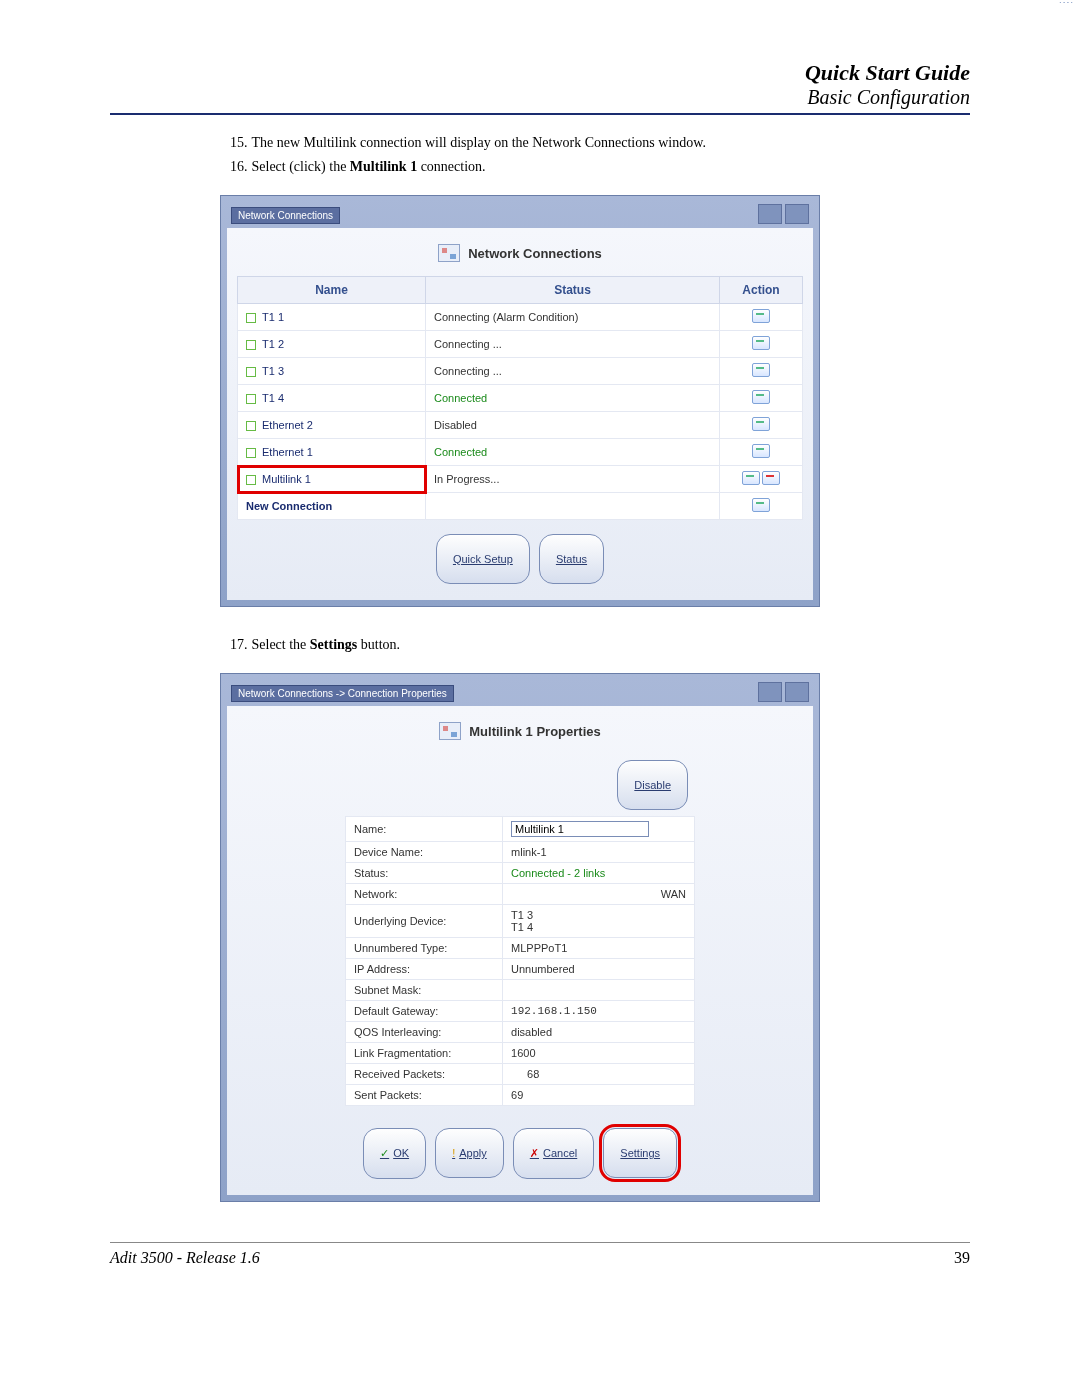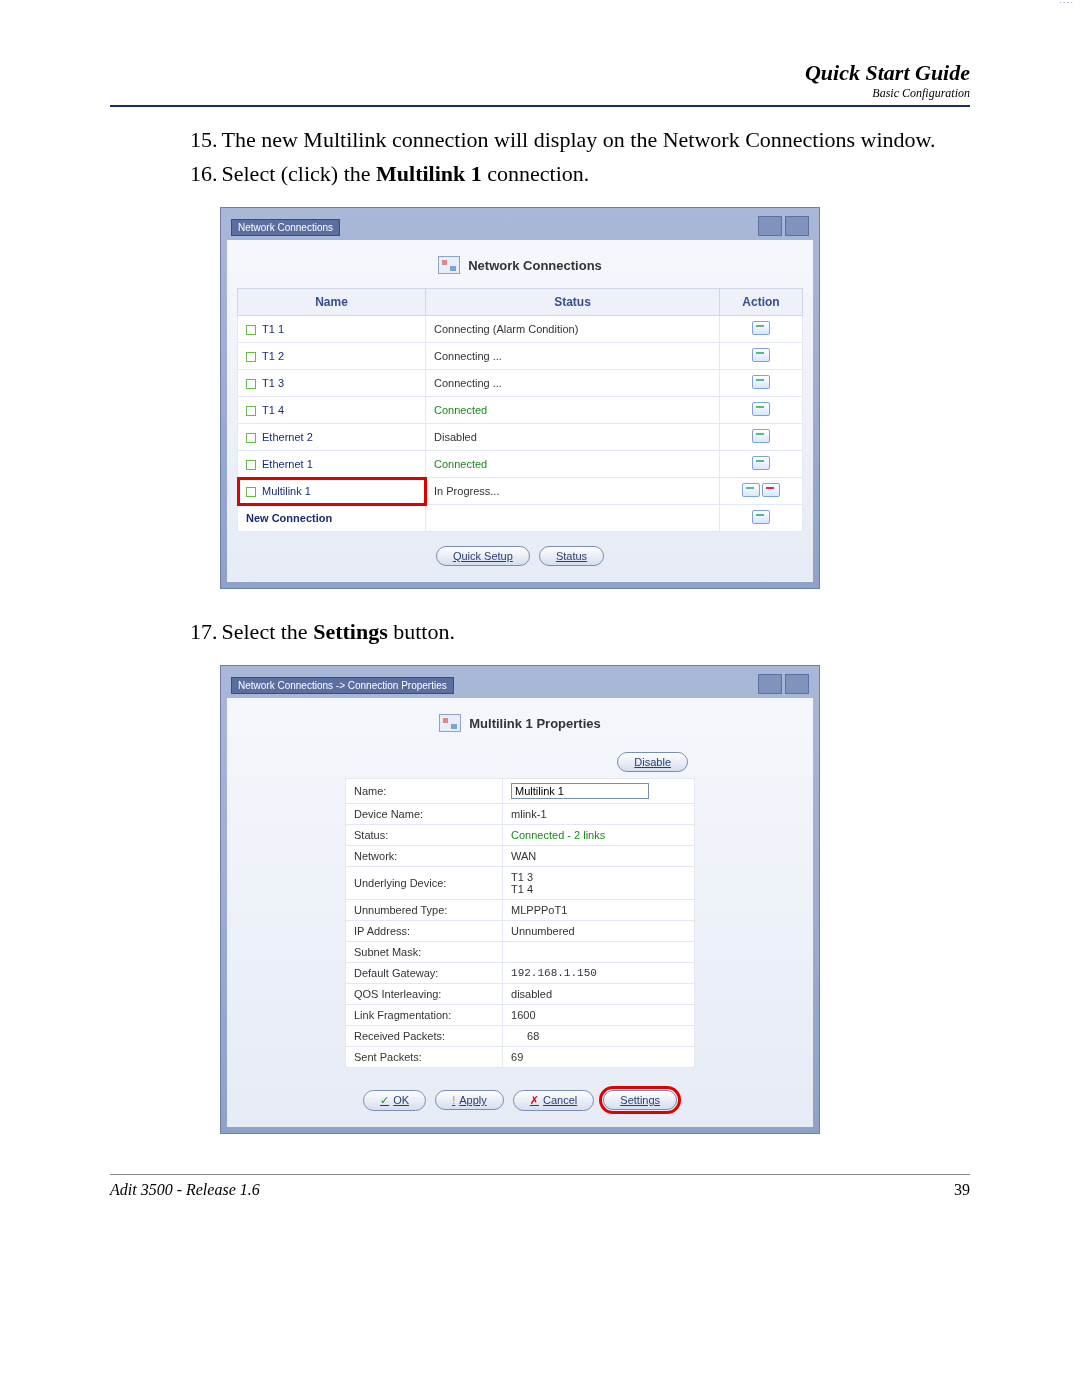--- a/index.html
+++ b/index.html
@@ -17,26 +17,26 @@
     border-bottom: 2px solid #1a2c6f;
     padding-bottom: 4px;
     margin-bottom: 20px;
   }
   .header .title {
     font-size: 22px;
     font-style: italic;
     font-weight: bold;
   }
   .header .subtitle {
-    font-size: 12px;
+    font-size: 20px;
     font-style: italic;
   }
   .instruction {
-    font-size: 22px;
-    margin: 8px 0 8px 80px;
+    font-size: 14px;
+    margin: 8px 0 8px 120px;
   }
   .instruction .num { margin-right: 4px; }
 
   
   .panel-wrap {
     margin: 20px 0 30px 110px;
     width: 600px;
     font-family: Verdana, Arial, sans-serif;
     font-size: 11px;
     color: #333;
@@ -152,21 +152,21 @@
     text-align:center;
     padding:14px 0 6px;
   }
   .pill{
     display:inline-block;
     background:linear-gradient(#fefefe,#d6deee);
     border:1px solid #7a8db6;
     border-radius:14px;
     color:#2a3c70;
     font-size:11px;
-    padding:3px 16px;
+    padding:18px 16px;
     margin:0 3px;
     text-decoration:underline;
     cursor:pointer;
   }
   .pill .mark{ text-decoration:none; margin-right:4px;}
   .pill.ok .mark{color:#1a8a1a;}
   .pill.apply .mark{color:#d89a00;}
   .pill.cancel .mark{color:#c00;}
   .pill.settings-btn{
     outline:3px solid #e00000;
@@ -329,21 +329,21 @@
                 <tr>
                   <td class="key">Device Name:</td>
                   <td style="white-space: pre-line;">mlink-1</td>
                 </tr>
                 <tr>
                   <td class="key">Status:</td>
                   <td class="val-green" style="white-space: pre-line;">Connected - 2 links</td>
                 </tr>
                 <tr>
                   <td class="key">Network:</td>
-                  <td style="white-space: pre-line;">WAN</td>
+                  <td style="white-space: pre-line; text-align: right;">WAN</td>
                 </tr>
                 <tr>
                   <td class="key">Underlying Device:</td>
                   <td style="white-space: pre-line;">T1 3
 T1 4</td>
                 </tr>
                 <tr>
                   <td class="key">Unnumbered Type:</td>
                   <td style="white-space: pre-line;">MLPPPoT1</td>
                 </tr>

